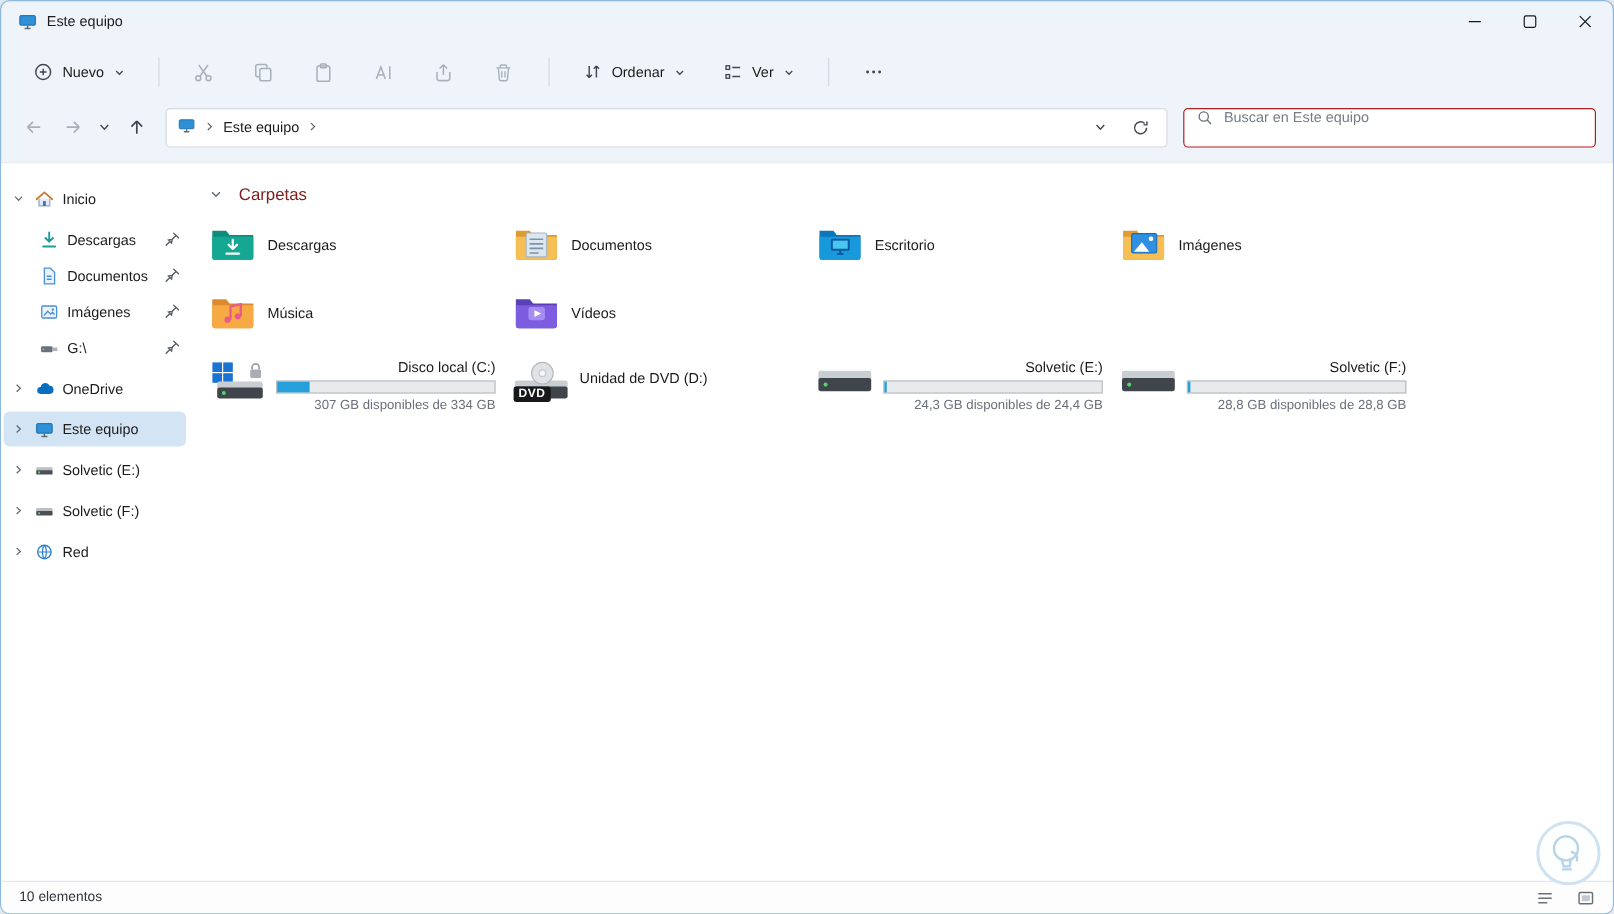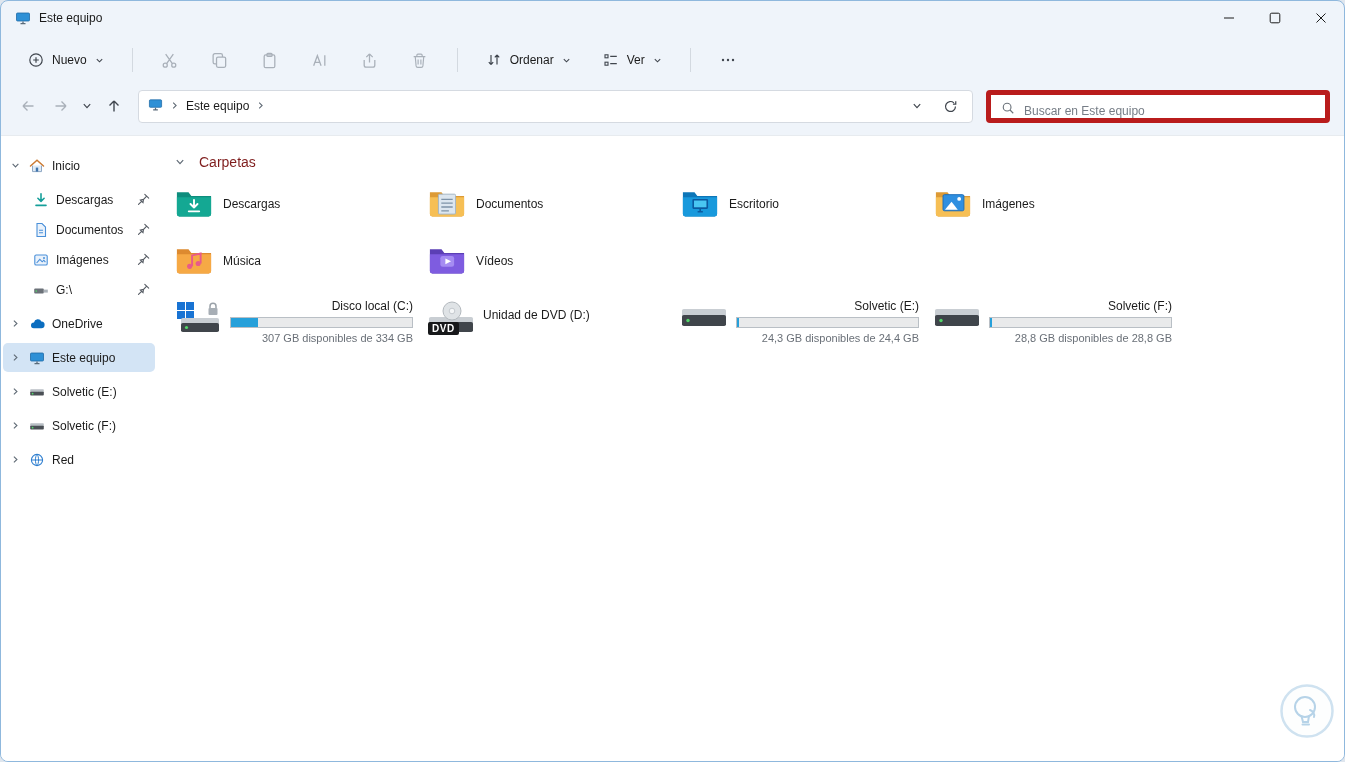--- a/index.html
+++ b/index.html
@@ -23,21 +23,21 @@
   .ic.dis { color:#a9b0b9; }
 
   
   .navbar { height:50px; flex:0 0 auto; display:flex; align-items:center; padding:0 14px 8px 10px; }
   .nav-btn { width:33px; height:33px; border:none; border-radius:5px; background:transparent; display:flex; align-items:center; justify-content:center; flex:0 0 auto; }
   .nav-btn.small { width:20px; }
   .address-bar { height:33px; flex:1; margin-left:8px; background:#fff; border:1px solid #d5dae1; border-radius:4px; display:flex; align-items:center; padding:0 9px; gap:7px; }
   .address-bar .crumb { font-size:12px; color:#1b1b1b; }
   .address-spacer { flex:1; }
   .abar-btn { border:none; background:transparent; width:26px; height:28px; display:flex; align-items:center; justify-content:center; border-radius:4px; }
-  .search-box { height:33px; width:344px; flex:0 0 auto; margin-left:13px; background:#fff; border:5px solid #b91c1c; border-radius:4px; display:flex; align-items:flex-end; padding:0 10px; gap:9px; }
+  .search-box { height:33px; width:344px; flex:0 0 auto; margin-left:13px; background:#fff; border:1px solid #b91c1c; border-radius:4px; display:flex; align-items:flex-start; padding:0 10px; gap:9px; }
   .search-box input { border:none; outline:none; background:transparent; flex:1; font-family:inherit; font-size:12px; color:#1b1b1b; }
   .search-box input::placeholder { color:#767d86; }
 
   
   .bodyrow { flex:1; min-height:0; display:flex; background:#fff; border-top:1px solid #e7ebef; }
   .sidebar { width:160px; flex:0 0 auto; padding-top:10px; }
   .side-item { height:29px; margin:1px 6px 1px 2px; border-radius:5px; display:flex; align-items:center; gap:7px; padding:0 5px 0 6px; font-size:12px; }
   .side-item.top { margin-top:5px; margin-bottom:5px; }
   .side-item.child { padding-left:30px; }
   .side-item.selected { background:#d3e4f5; }
@@ -514,20 +514,36 @@
                 <div class="fill" style="width: 1%;"></div>
               </div>
             <span class="device-free">28,8 GB disponibles de 28,8 GB</span>
           </div>
         </div>
 
       </div>
     </main>
   </div>
 
+  <div class="statusbar">
+    <span>10 elementos</span>
+    <div class="status-right">
+      <button>
+          <svg viewBox="0 0 16 16" width="15" height="15">
+            <path d="M2 4h12 M2 8h12 M2 12h8" stroke="#6a7078" stroke-width="1.3" fill="none"></path>
+          </svg>
+        </button>
+      <button>
+          <svg viewBox="0 0 16 16" width="15" height="15">
+            <rect x="2" y="3" width="12" height="10" rx="1.2" fill="none" stroke="#6a7078" stroke-width="1.3"></rect>
+            <rect x="4.4" y="5.4" width="7.2" height="5.2" fill="#c3c9cf"></rect>
+          </svg>
+        </button>
+    </div>
+  </div>
 
   <span class="watermark">
     <svg width="56" height="56" viewBox="0 0 56 56">
         <circle cx="28" cy="28" r="25.5" fill="#fdfefe" stroke="#cfe2f0" stroke-width="2.5"></circle>
         <circle cx="26" cy="24" r="10" fill="none" stroke="#b6d3e8" stroke-width="2"></circle>
         <path d="M22.5 33 L24 39 h5 L30 33 M23.5 41.5h6.5" fill="none" stroke="#b6d3e8" stroke-width="2" stroke-linecap="round"></path>
         <path d="M31 27c3 1 5 4 4 7" fill="none" stroke="#b6d3e8" stroke-width="2" stroke-linecap="round"></path>
       </svg>
   </span>
 

